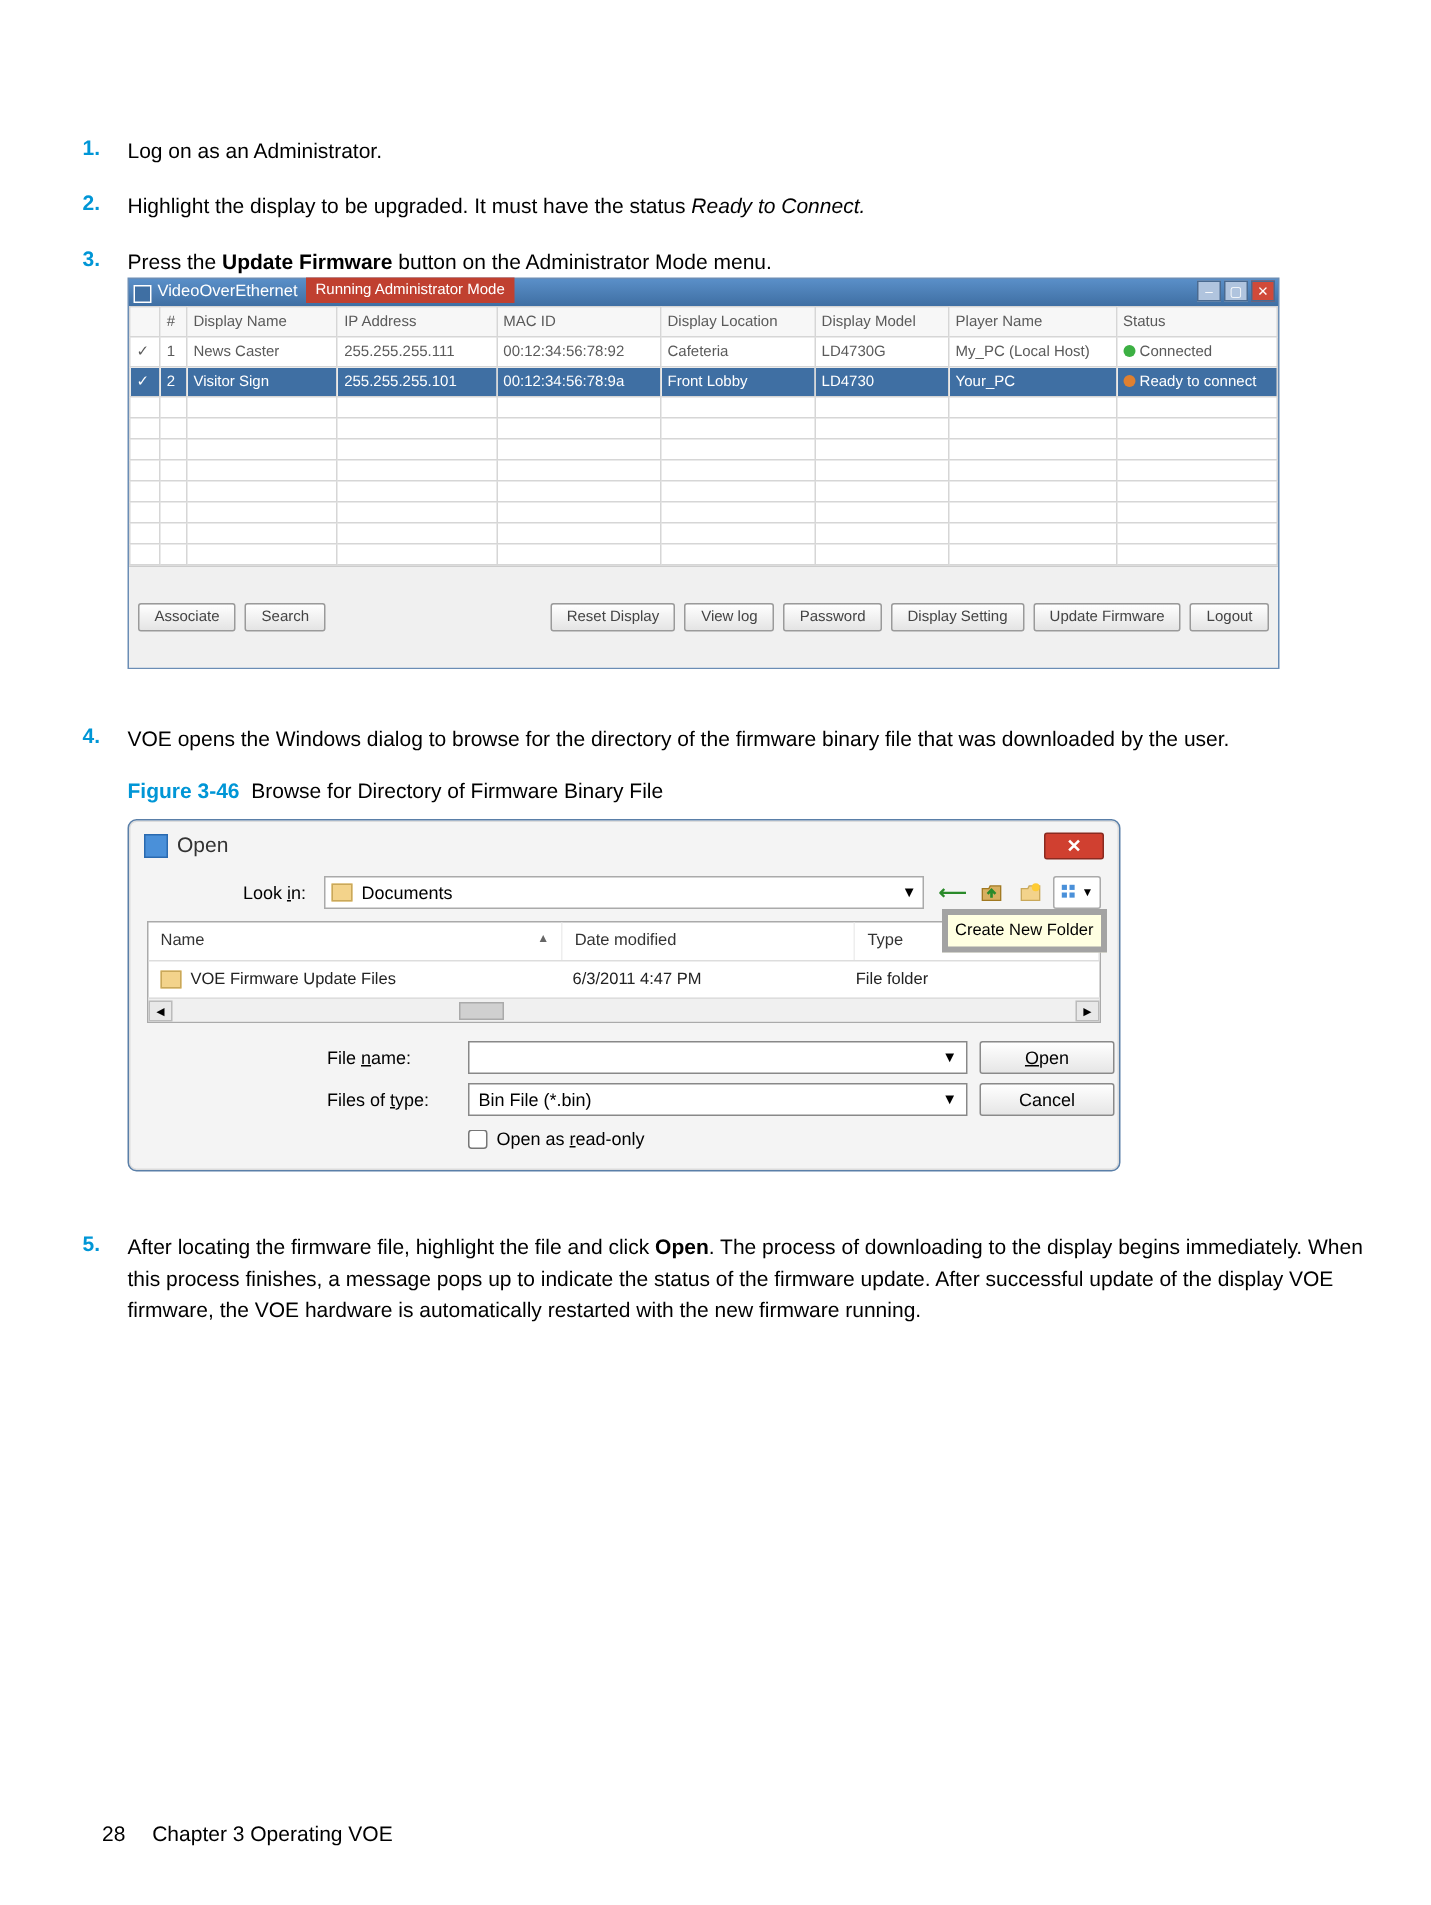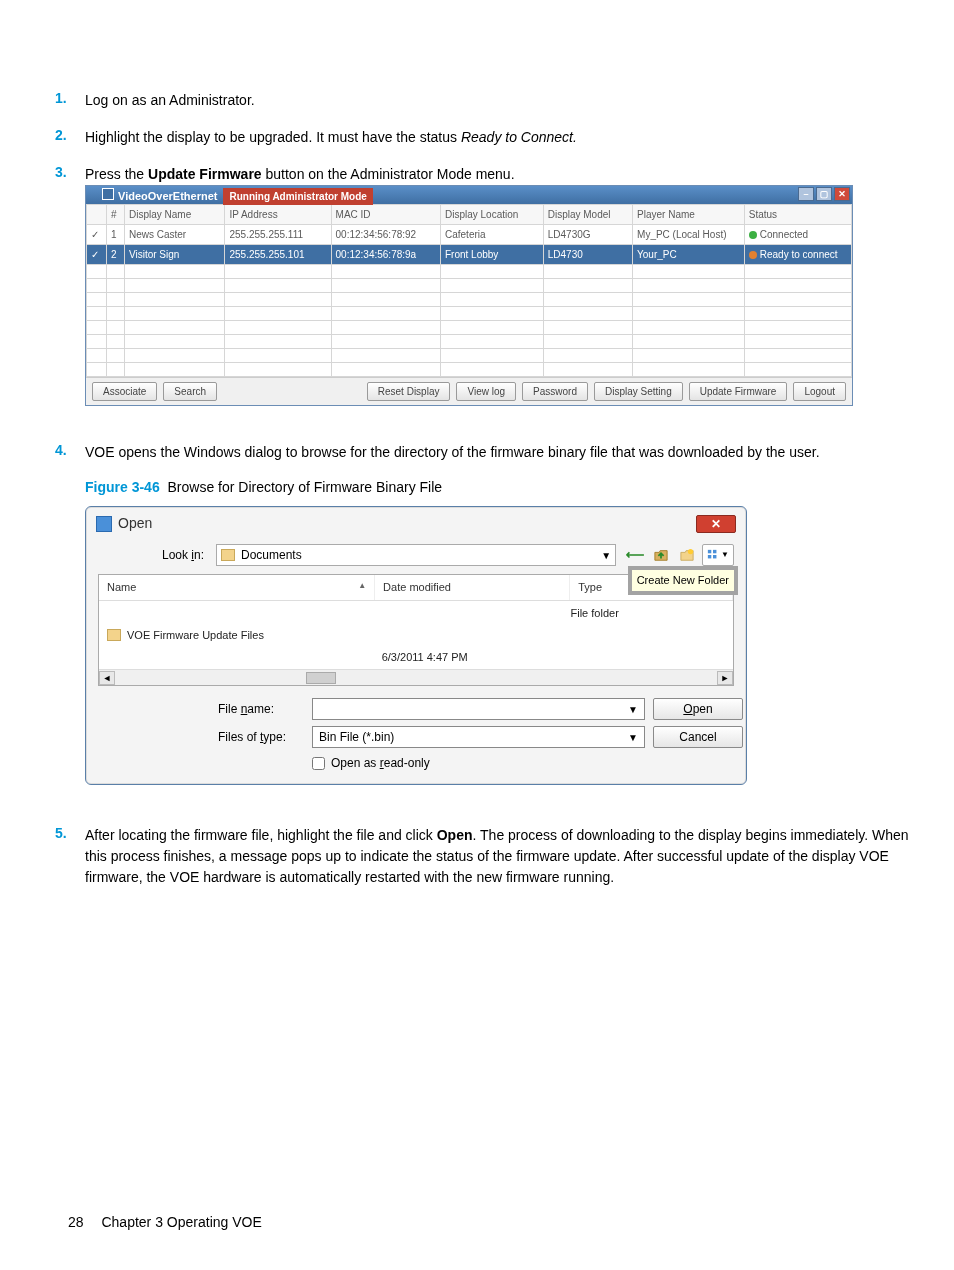--- a/index.html
+++ b/index.html
@@ -26,26 +26,25 @@
   .voe-window {
     width: 768px;
     border: 1px solid #6b8db5;
     background: #fff;
     font-size: 11px;
     margin-bottom: 20px;
   }
   .voe-titlebar {
     background: linear-gradient(#5a8fc8, #3f6fa3);
     color: #fff;
-    padding: 2px 16px;
+    padding: 2px 3px;
     display: flex;
-    align-items: flex-start;
+    align-items: flex-end;
     position: relative;
     height: 18px;
-    font-weight: bold;
   }
   .voe-titlebar .app-icon {
     width: 12px; height: 12px; background: #3f6fa3; border: 1px solid #fff; margin-right: 4px;
   }
   .voe-title-badge {
     background: #c04030;
     color: #fff;
     padding: 1px 6px;
     margin-left: 6px;
     font-size: 10px;
@@ -54,21 +53,21 @@
   .voe-winbtn { width: 16px; height: 14px; background: #b0c4de; border: 1px solid #4a6a90; font-size: 9px; text-align: center; line-height: 12px; }
   .voe-winbtn.close { background: #d04a3a; color:#fff; }
   .voe-table { width: 100%; border-collapse: collapse; table-layout: fixed; }
   .voe-table th, .voe-table td { border: 1px solid #d6d6d6; padding: 2px 4px; font-size: 10px; color: #5a5a5a; text-align: left; overflow: hidden; white-space: nowrap; }
   .voe-table th { background: #f7f7f7; font-weight: normal; }
   .voe-table tr.selected td { background: #3f6fa3; color: #fff; }
   .status-dot { display:inline-block; width:8px; height:8px; border-radius:50%; margin-right:3px; vertical-align: middle;}
   .status-dot.green { background:#3cb043; }
   .status-dot.orange { background:#e08030; }
   .voe-table tbody tr.empty td { height: 14px; }
-  .voe-buttons { padding: 4px 6px; display: flex; gap: 6px; background:#f0f0f0; border-top:1px solid #ccc;}
+  .voe-buttons { padding: 24px 6px; display: flex; gap: 6px; background:#f0f0f0; border-top:1px solid #ccc;}
   .voe-btn { font-size: 10px; padding: 3px 10px; background: linear-gradient(#fff,#e4e4e4); border: 1px solid #9a9a9a; border-radius: 2px; color:#444;}
   .voe-spacer { flex:1; }
   .col-chk{width:18px;}.col-num{width:16px;}.col-dn{width:90px;}.col-ip{width:95px;}.col-mac{width:98px;}.col-loc{width:92px;}.col-model{width:80px;}.col-pn{width:100px;}.col-status{width:96px;}
 
   
   .open-dialog {
     width: 662px;
     border: 1px solid #5a7fa8;
     border-radius: 6px;
     background: #f4f4f4;
@@ -107,21 +106,21 @@
   .filepane { flex:1; background:#fff; border:1px solid #aaa; display:flex; flex-direction:column;}
   .filepane-header { display:flex; border-bottom:1px solid #ddd; font-size:11px; color:#333;}
   .fh-col { padding:4px 8px; border-right:1px solid #eee; position:relative;}
   .fh-name { flex:1.6;}
   .fh-date { flex:1.1;}
   .fh-type { flex:0.9;}
   .fh-sort { position:absolute; right:8px; top:5px; font-size:8px; color:#666;}
   .filepane-row { display:flex; padding:4px 8px; font-size:11px; color:#222;}
   .fr-name { flex:1.6; display:flex; align-items:center; gap:6px;}
   .fr-name .folder-icon { width:14px; height:12px; background:#f3d38b; border:1px solid #c9a85a;}
-  .fr-date { flex:1.1;margin-top:44px;}
+  .fr-date { flex:1.1;}
   .fr-type { flex:0.9;}
   .filepane-spacer { flex:1;}
   .filepane-scroll { height:16px; border-top:1px solid #ddd; background:#f0f0f0; display:flex; align-items:center;}
   .scroll-arrow { width:16px; height:14px; border:1px solid #bbb; background:#e8e8e8; font-size:9px; text-align:center; line-height:12px;}
   .scroll-thumb { width:30px; height:12px; background:#d0d0d0; border:1px solid #aaa; margin:0 auto;}
   .open-bottom { padding: 6px 3px 12px 12px; display:grid; grid-template-columns: 112px 86px 1fr 90px; row-gap:6px; column-gap:8px; align-items:center;}
   .open-bottom .lbl { text-align:left; }
   .open-combo2 { background:#fff; border:1px solid #888; height:22px; display:flex; align-items:center; padding:0 6px;}
   .open-combo2 .caret { margin-left:auto; font-size:10px;}
   .open-actbtn { background:linear-gradient(#fff,#e6e6e6); border:1px solid #8a8a8a; border-radius:2px; height:22px; text-align:center; line-height:20px;}

